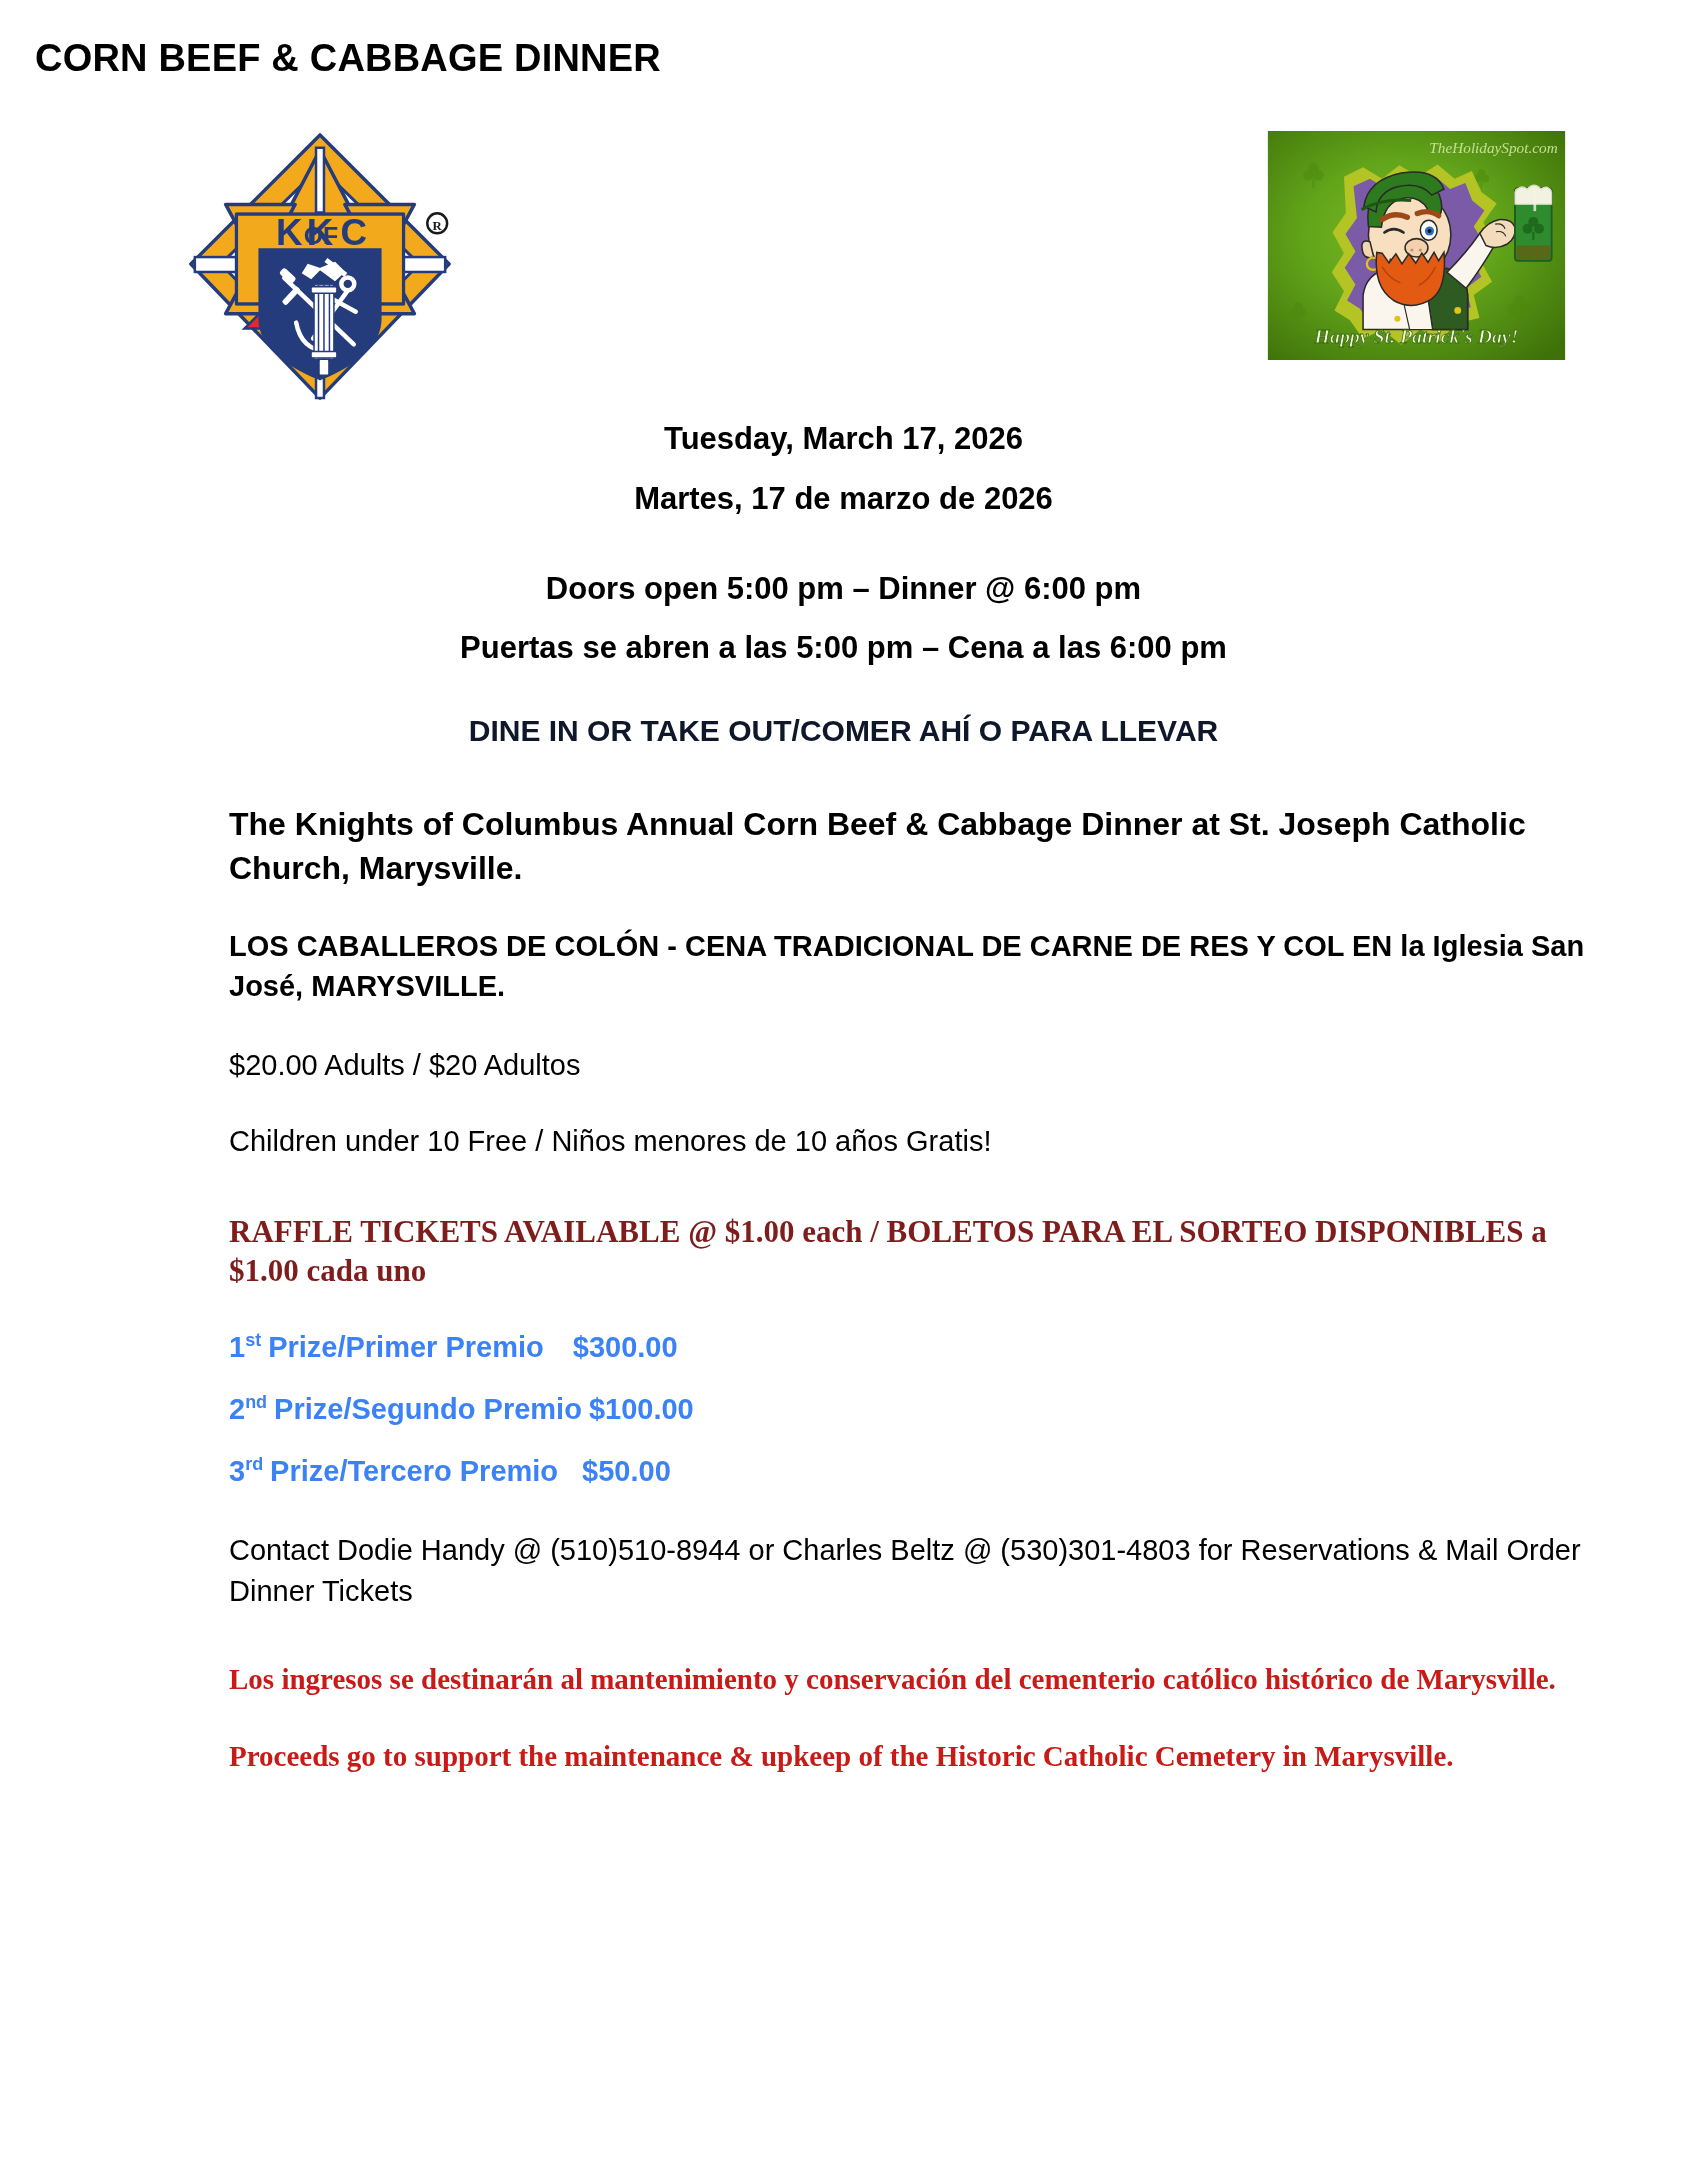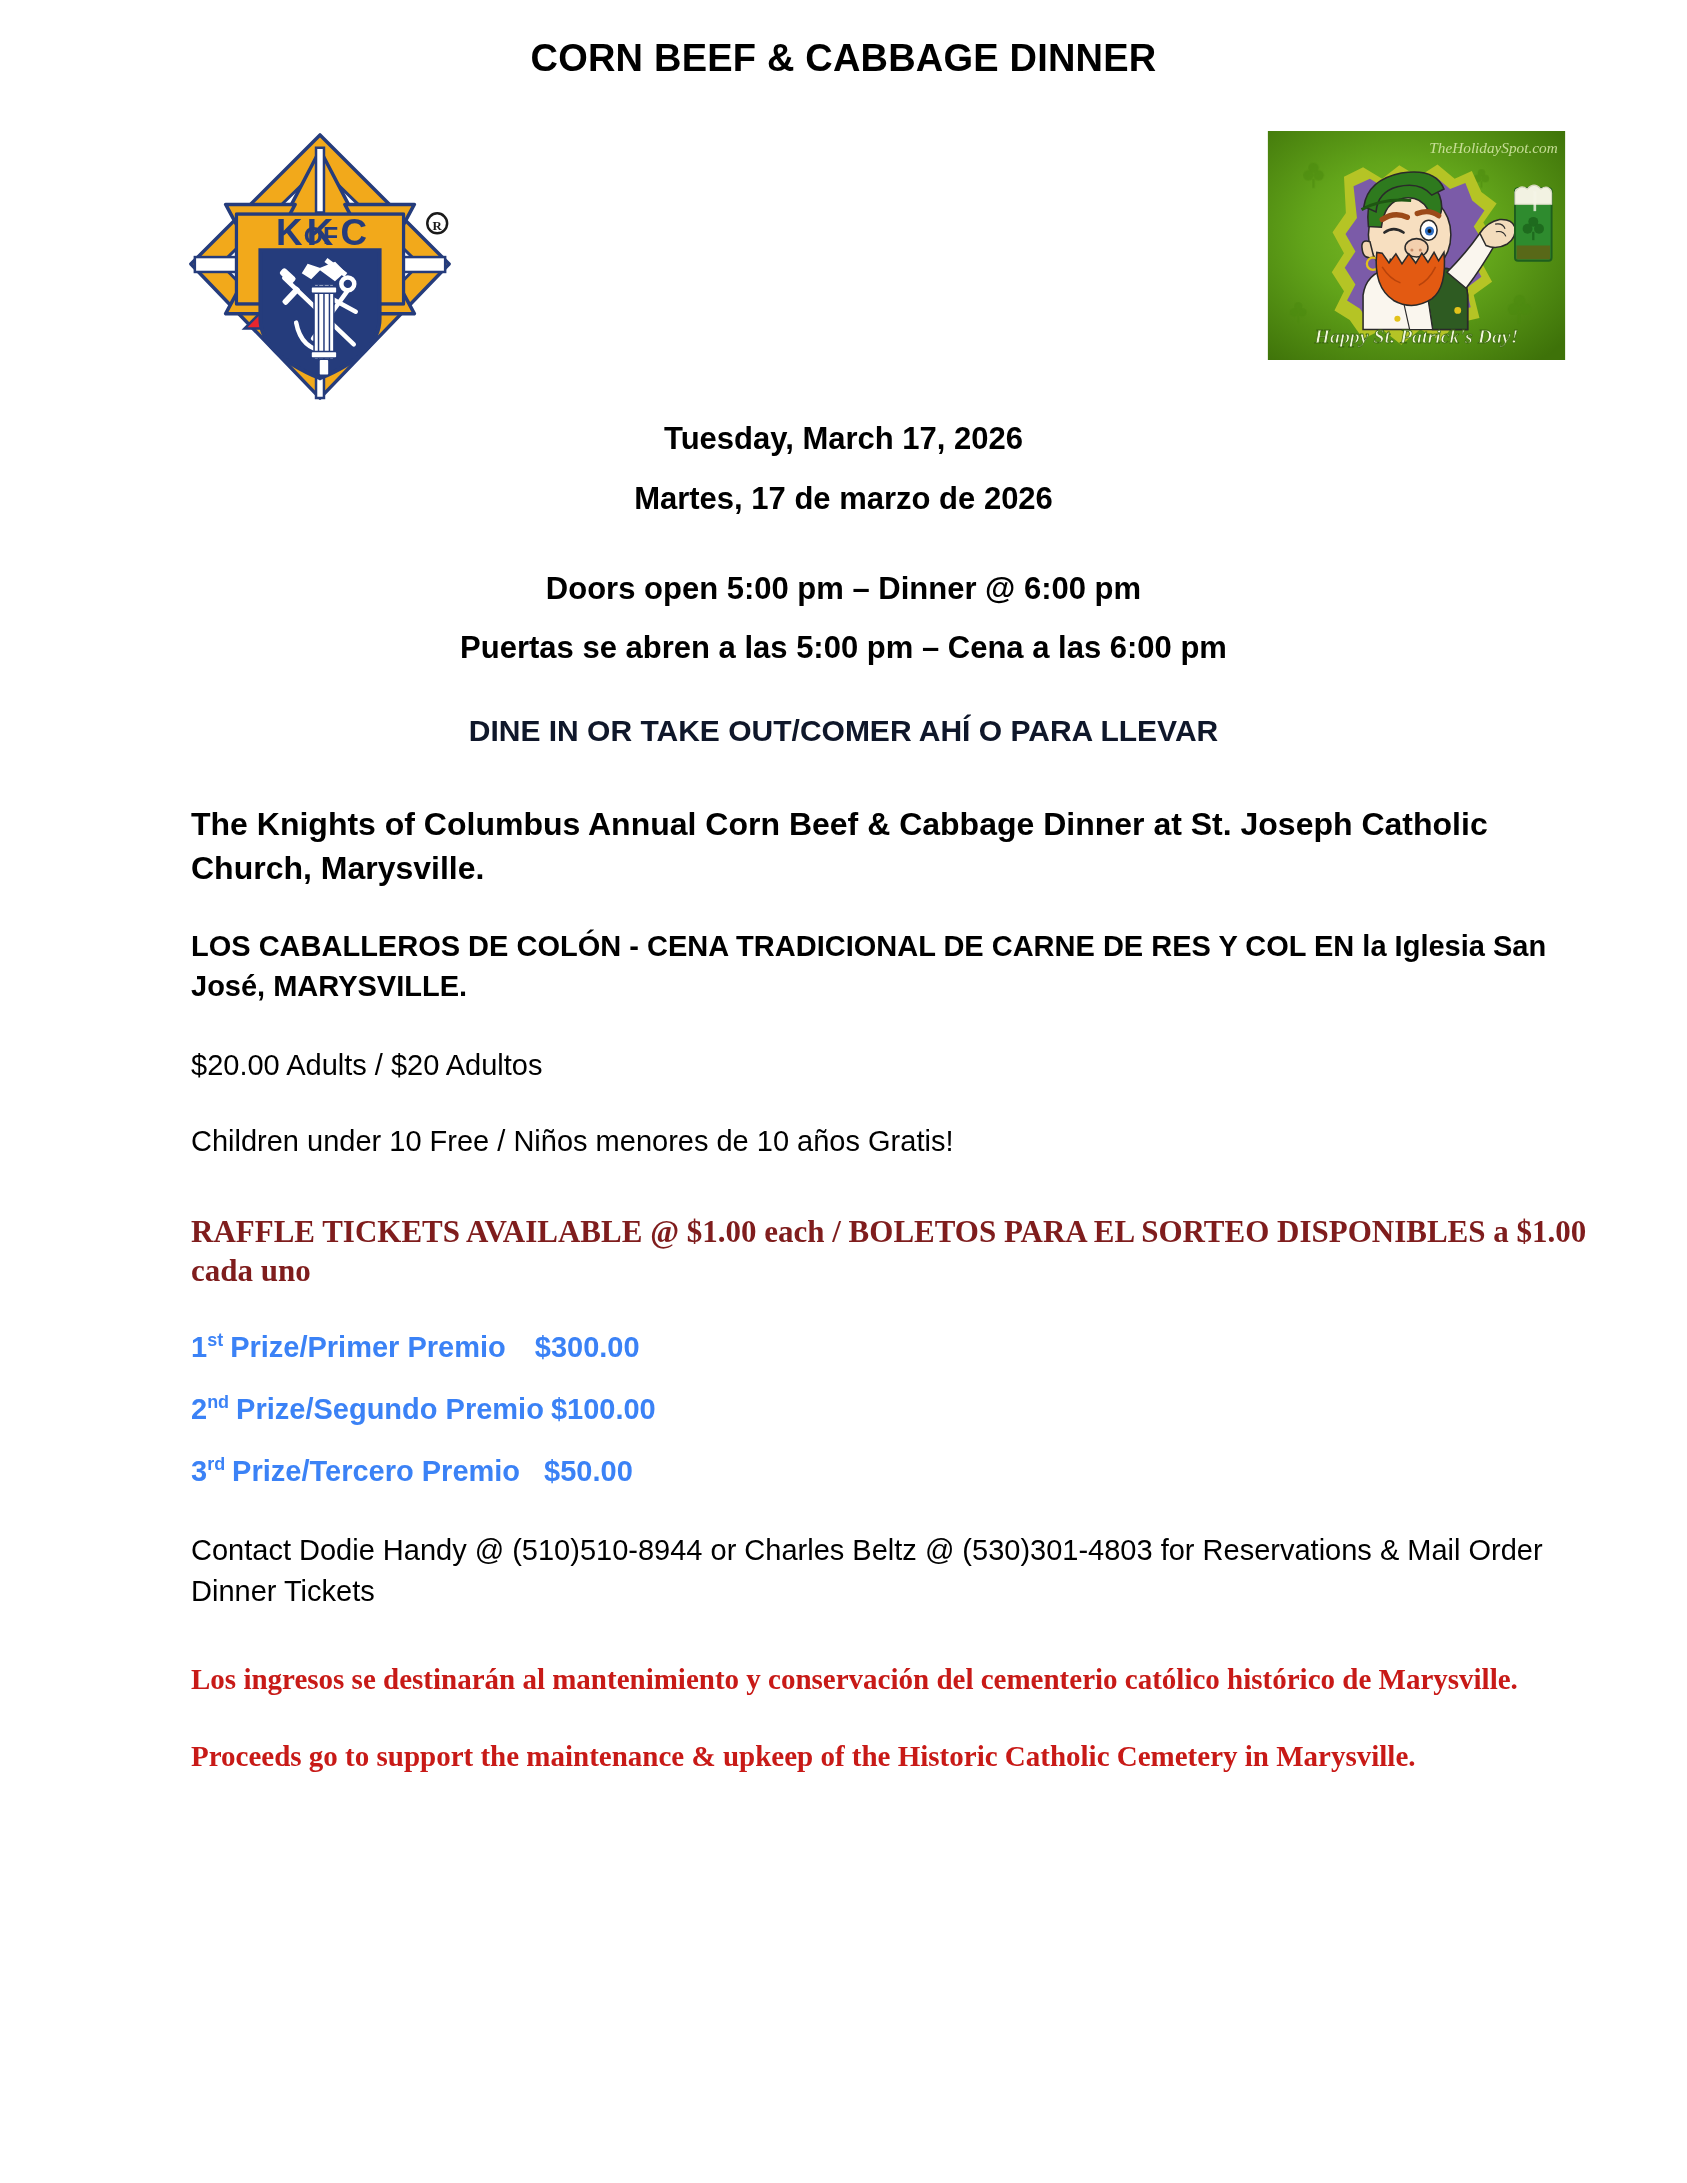--- a/index.html
+++ b/index.html
@@ -19,21 +19,22 @@
     position: relative;
     width: 1687px;
     height: 2183px;
     background: #ffffff;
     overflow: hidden;
   }
 
   
   .title-block {
     padding-top: 39px;
-    text-align: center;
+    text-align: left;
+    padding-left: 35px;
   }
   .doc-title {
     font-size: 38px;
     font-weight: 700;
     letter-spacing: 0.2px;
     line-height: 1.0;
     margin: 0 0 38px 0;
   }
   .doc-subtitle {
     font-size: 38px;
@@ -93,20 +94,21 @@
     font-weight: 700;
     line-height: 1.0;
     margin: 0 0 56px 0;
     color: #0f172a;
   }
 
   
   .body-block {
     padding-left: 191px;
     padding-right: 88px;
+    margin-left: 38px;
   }
   .para {
     margin: 0 0 29px 0;
     line-height: 1.38;
   }
   .para.en-lead {
     font-size: 32px;
     font-weight: 700;
     margin-bottom: 36px;
   }

